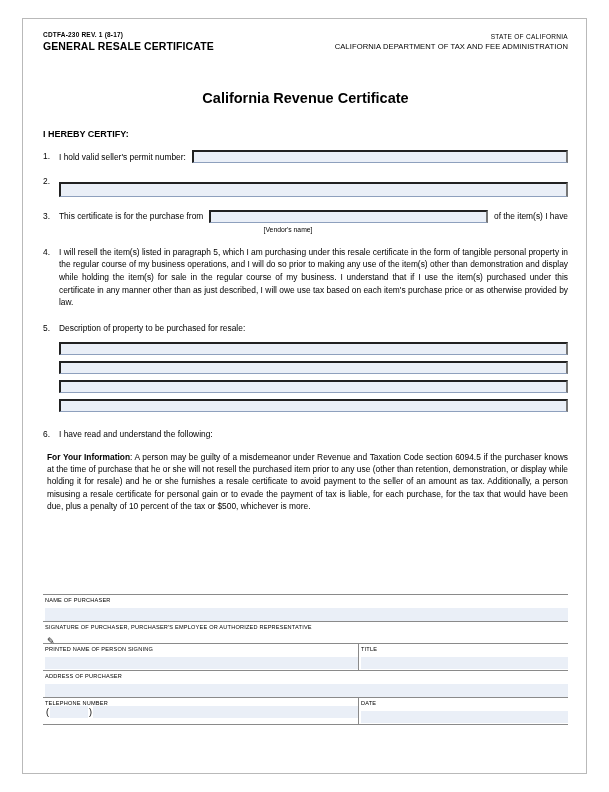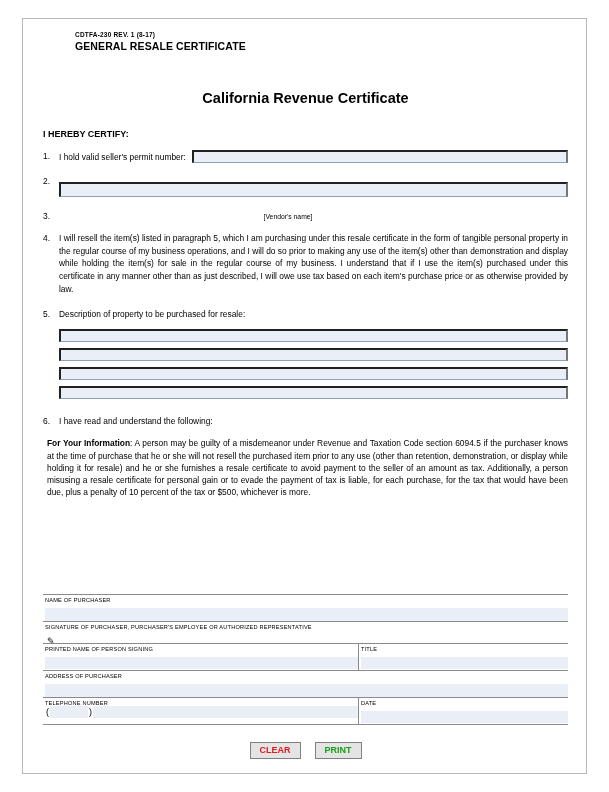--- a/index.html
+++ b/index.html
@@ -30,21 +30,20 @@
     left: 20px;
     top: 12px;
     width: 525px;
   }
 
   
   .hdr {
     display: flex;
     justify-content: space-between;
     align-items: center;
-    margin-left: 32px;
   }
   .hdr-left { text-align: left; }
   .hdr-right { text-align: right; }
   .form-no {
     font-size: 6.5px;
     font-weight: bold;
     letter-spacing: 0.2px;
     margin-bottom: 2px;
   }
   .form-title {
@@ -203,20 +202,24 @@
 
 <div class="page">
 
   <div class="inner">
 
     <div class="hdr">
       <div class="hdr-left">
         <div class="form-no">CDTFA-230 REV. 1 (8-17)</div>
         <div class="form-title">GENERAL RESALE CERTIFICATE</div>
       </div>
+      <div class="hdr-right">
+        <div class="agency-1">STATE OF CALIFORNIA</div>
+        <div class="agency-2">CALIFORNIA DEPARTMENT OF TAX AND FEE ADMINISTRATION</div>
+      </div>
     </div>
 
     <div class="doc-title">California Revenue Certificate</div>
 
     <div class="certify">I HEREBY CERTIFY:</div>
 
     <div class="item">
       <div class="num">1.</div>
       <div class="body">
         <div class="inline-row">
@@ -233,20 +236,27 @@
       <div class="body">
         <div style="margin-top:7px;">
           <input class="fieldline tall" style="width: 100%; font-size: 8.4px; padding: 0px 2px;" type="text" value="">
         </div>
       </div>
     </div>
 
     <div class="item" style="margin-top:13px;">
       <div class="num">3.</div>
       <div class="body">
+        <div class="inline-row">
+          <span class="txt">This certificate is for the purchase from</span>
+          <span class="grow" style="margin:0 6px;">
+            <input class="fieldline" style="width: 100%; font-size: 8.4px; padding: 0px 2px;" type="text" value="">
+          </span>
+          <span class="txt">of the item(s) I have</span>
+        </div>
         <div class="vendor-note" style="width:62%;margin-left:14%;">[Vendor's name]</div>
       </div>
     </div>
 
     <div class="item" style="margin-top:9px;">
       <div class="num">4.</div>
       <div class="body para just">I will resell the item(s) listed in paragraph 5, which I am purchasing under this resale certificate in the form of tangible personal property in the regular course of my business operations, and I will do so prior to making any use of the item(s) other than demonstration and display while holding the item(s) for sale in the regular course of my business.  I understand that if I use the item(s) purchased under this certificate in any manner other than as just described, I will owe use tax based on each item's purchase price or as otherwise provided by law.</div>
     </div>
 
     <div class="item" style="margin-top:13px;">
@@ -322,18 +332,14 @@
         </div>
       </div>
       <div class="sig-cell" style="width:40%;">
         <div class="sig-label">DATE</div>
         <input class="sig-input short" style="font-size: 8.4px; padding: 0px 2px;" type="text" value="">
       </div>
     </div>
 
   </div>
 
-  <div class="btns">
-    <button class="btn clear">CLEAR</button>
-    <button class="btn print">PRINT</button>
-  </div>
 
 </div>
 
 </body></html>

